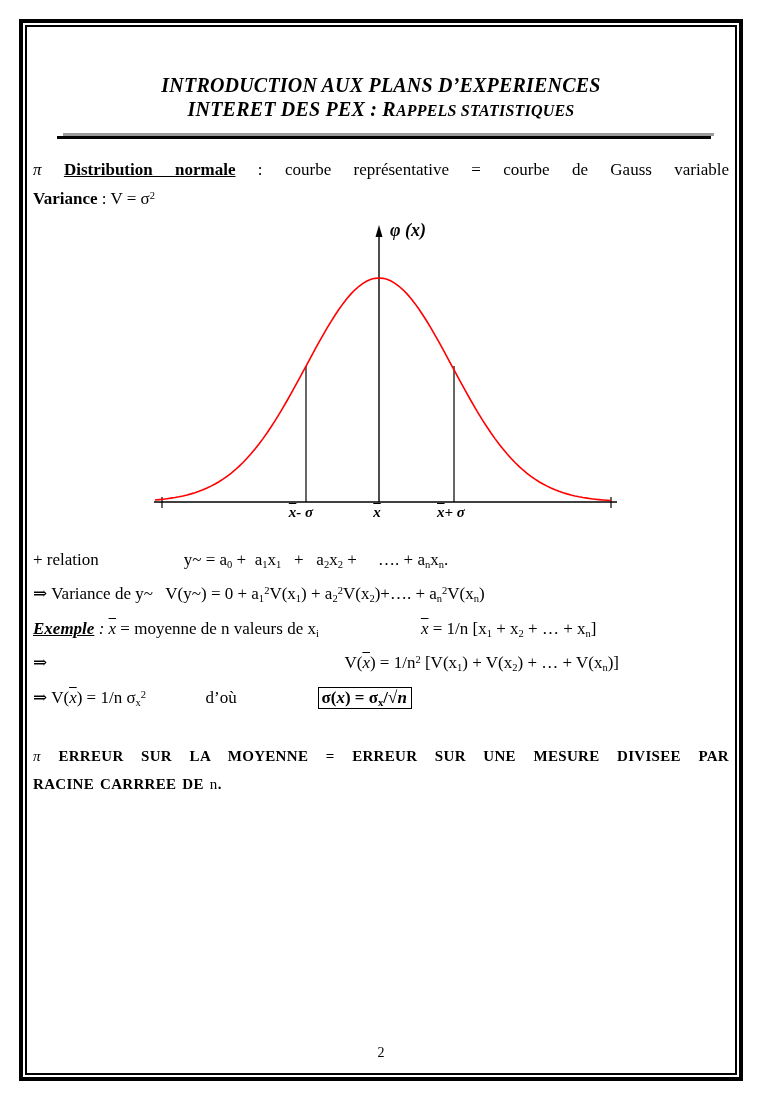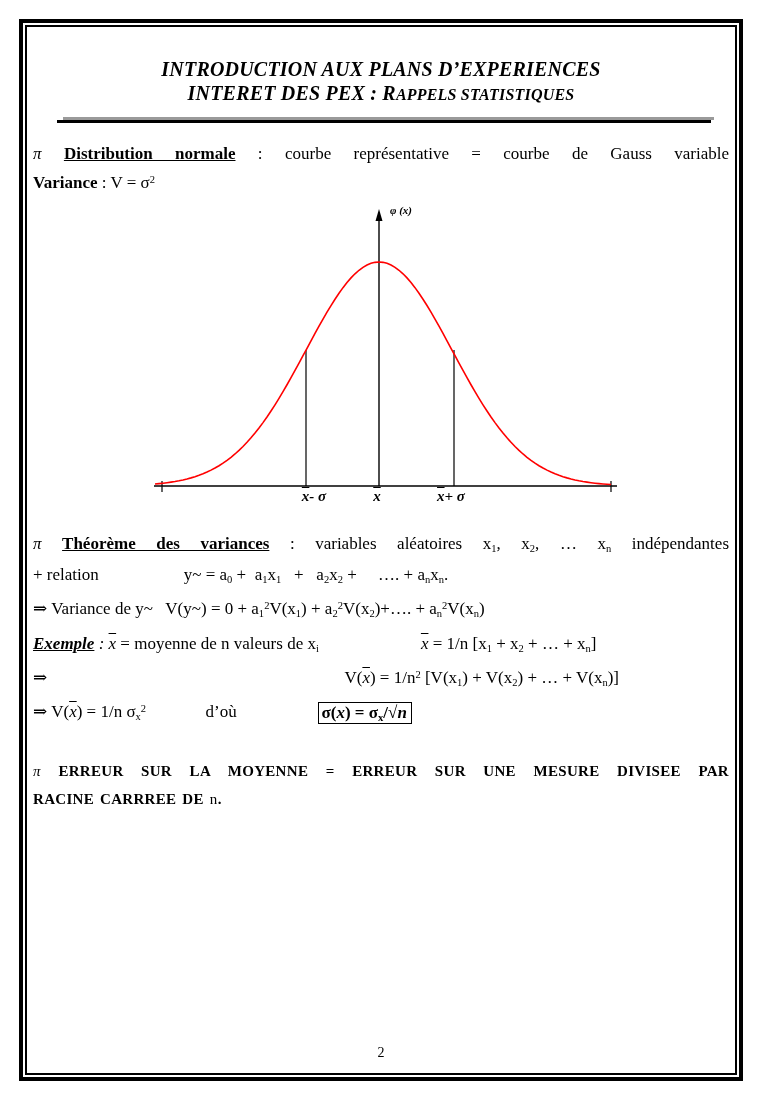--- a/index.html
+++ b/index.html
@@ -12,21 +12,21 @@
     border:4px solid #000;
   }
   .frame-inner{
     position:absolute;inset:2px;border:2px solid #000;
   }
   .content{
     position:absolute;inset:0;padding:0 6px;overflow:hidden;
   }
   
   .header{
-    margin-top:30px;text-align:center;
+    margin-top:46px;text-align:center;
     font-weight:bold;font-style:italic;
     font-size:20px;line-height:24px;letter-spacing:0.2px;
   }
   .sc{font-size:0.8em;}
   
   .sep{margin:10px 0 0 24px;width:654px;}
   .sep-gray{height:3px;background:#9a9a9a;margin-left:6px;margin-right:-3px;}
   .sep-black{height:3px;background:#000;}
   
   .para{font-size:17px;line-height:26px;}
@@ -43,23 +43,23 @@
   .ov{text-decoration:overline;}
   .b.u.i{text-decoration:underline;}
   .sub{font-size:0.62em;vertical-align:-0.28em;}
   .sup{font-size:0.62em;vertical-align:0.5em;}
   .box{border:1px solid #000;padding:0 4px 1px 3px;}
   
   .figure{position:relative;margin:12px 0 0 116px;width:475px;height:307px;}
   .figure svg{position:absolute;left:0;top:0;}
   .axis{stroke:#000;stroke-width:1.4;}
   .thin{stroke:#000;stroke-width:1.2;}
-  .ylabel{position:absolute;left:241px;top:-4px;font-size:11px;white-space:nowrap;}
+  .ylabel{position:absolute;left:241px;top:-4px;font-size:18px;white-space:nowrap;}
   .xlabel{position:absolute;top:280px;font-size:15px;transform:translateX(-50%);white-space:nowrap;}
-  .xl1{left:165px;}
+  .xl1{left:152px;}
   .xl2{left:228px;}
   .xl3{left:302px;}
   
   .footer{position:absolute;bottom:12px;left:0;right:0;text-align:center;font-size:14px;}
 </style>
 </head>
 <body>
 
 <div class="frame-outer">
   <div class="frame-inner">
@@ -91,21 +91,20 @@
           <line class="thin" x1="305" y1="142" x2="305" y2="278"></line>
           <path fill="none" stroke-width="1.6" stroke="#ff0000" d="M6.0,275.98L10.0,275.61L14.0,275.19L18.0,274.70L22.0,274.13L26.0,273.49L30.0,272.75L34.0,271.91L38.0,270.95L42.0,269.87L46.0,268.65L50.0,267.28L54.0,265.75L58.0,264.04L62.0,262.14L66.0,260.04L70.0,257.72L74.0,255.17L78.0,252.37L82.0,249.31L86.0,245.99L90.0,242.39L94.0,238.50L98.0,234.32L102.0,229.85L106.0,225.07L110.0,219.99L114.0,214.62L118.0,208.96L122.0,203.02L126.0,196.81L130.0,190.35L134.0,183.66L138.0,176.76L142.0,169.68L146.0,162.46L150.0,155.13L154.0,147.72L158.0,140.28L162.0,132.85L166.0,125.47L170.0,118.21L174.0,111.10L178.0,104.19L182.0,97.55L186.0,91.21L190.0,85.22L194.0,79.65L198.0,74.52L202.0,69.89L206.0,65.78L210.0,62.25L214.0,59.32L218.0,57.01L222.0,55.34L226.0,54.34L230.0,54.00L234.0,54.34L238.0,55.34L242.0,57.01L246.0,59.32L250.0,62.25L254.0,65.78L258.0,69.89L262.0,74.52L266.0,79.65L270.0,85.22L274.0,91.21L278.0,97.55L282.0,104.19L286.0,111.10L290.0,118.21L294.0,125.47L298.0,132.85L302.0,140.28L306.0,147.72L310.0,155.13L314.0,162.46L318.0,169.68L322.0,176.76L326.0,183.66L330.0,190.35L334.0,196.81L338.0,203.02L342.0,208.96L346.0,214.62L350.0,219.99L354.0,225.07L358.0,229.85L362.0,234.32L366.0,238.50L370.0,242.39L374.0,245.99L378.0,249.31L382.0,252.37L386.0,255.17L390.0,257.72L394.0,260.04L398.0,262.14L402.0,264.04L406.0,265.75L410.0,267.28L414.0,268.65L418.0,269.87L422.0,270.95L426.0,271.91L430.0,272.75L434.0,273.49L438.0,274.13L442.0,274.70L446.0,275.19L450.0,275.61L454.0,275.98L458.0,276.29L462.0,276.56"></path>
         </svg>
         <div class="ylabel"><span class="b i">φ (x)</span></div>
         <div class="xlabel xl1"><span class="b i ov">x</span><span class="b i">- σ</span></div>
         <div class="xlabel xl2"><span class="b i ov">x</span></div>
         <div class="xlabel xl3"><span class="b i ov">x</span><span class="b i">+ σ</span></div>
       </div>
 
       <div class="para p2">
-          <div class="line just"><span class="i">π </span><span class="b u">Théorème des variances</span><span> : variables aléatoires x</span><span class="sub">1</span><span>, x</span><span class="sub">2</span><span>, … x</span><span class="sub">n</span><span> indépendantes</span></div>
           <div class="line"><span>+ relation                    y~ = a</span><span class="sub">0</span><span> +  a</span><span class="sub">1</span><span>x</span><span class="sub">1</span><span>   +   a</span><span class="sub">2</span><span>x</span><span class="sub">2</span><span> +     …. + a</span><span class="sub">n</span><span>x</span><span class="sub">n</span><span>.</span></div>
           <div class="line"><span>⇒ Variance de y~   V(y~) = 0 + a</span><span class="sub">1</span><span class="sup">2</span><span>V(x</span><span class="sub">1</span><span>) + a</span><span class="sub">2</span><span class="sup">2</span><span>V(x</span><span class="sub">2</span><span>)+…. + a</span><span class="sub">n</span><span class="sup">2</span><span>V(x</span><span class="sub">n</span><span>)</span></div>
         </div>
 
       <div class="para p3">
           <div class="line"><span class="b i u">Exemple</span><span class="i"> : </span><span class="i ov">x</span><span> = moyenne de n valeurs de x</span><span class="sub">i</span><span>                        </span><span class="i ov">x</span><span> = 1/n [x</span><span class="sub">1</span><span> + x</span><span class="sub">2</span><span> + … + x</span><span class="sub">n</span><span>]</span></div>
           <div class="line"><span>⇒                                                                      </span><span>V(</span><span class="i ov">x</span><span>) = 1/n</span><span class="sup">2</span><span> [V(x</span><span class="sub">1</span><span>) + V(x</span><span class="sub">2</span><span>) + … + V(x</span><span class="sub">n</span><span>)]</span></div>
           <div class="line"><span>⇒ V(</span><span class="i ov">x</span><span>) = 1/n σ</span><span class="sub">x</span><span class="sup">2</span><span>              d’où                   </span><span class="box"><span class="b">σ(</span><span class="b i ov">x</span><span class="b">) = σ</span><span class="b sub">x</span><span class="b">/</span><span class="b">√</span><span class="b i ov">n</span></span></div>
         </div>
 

